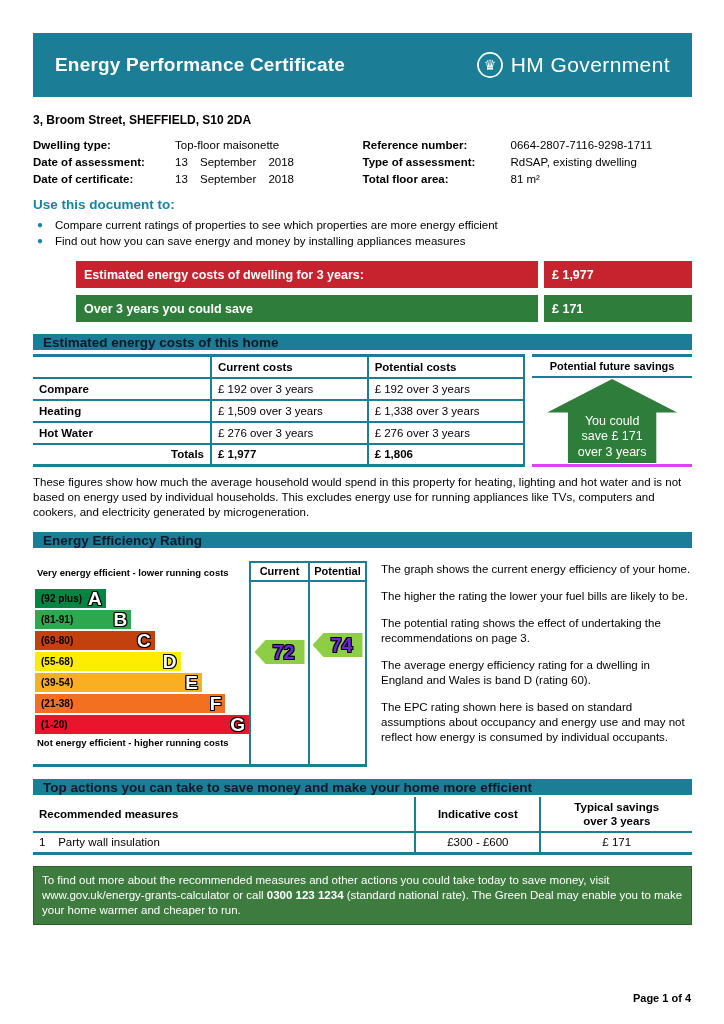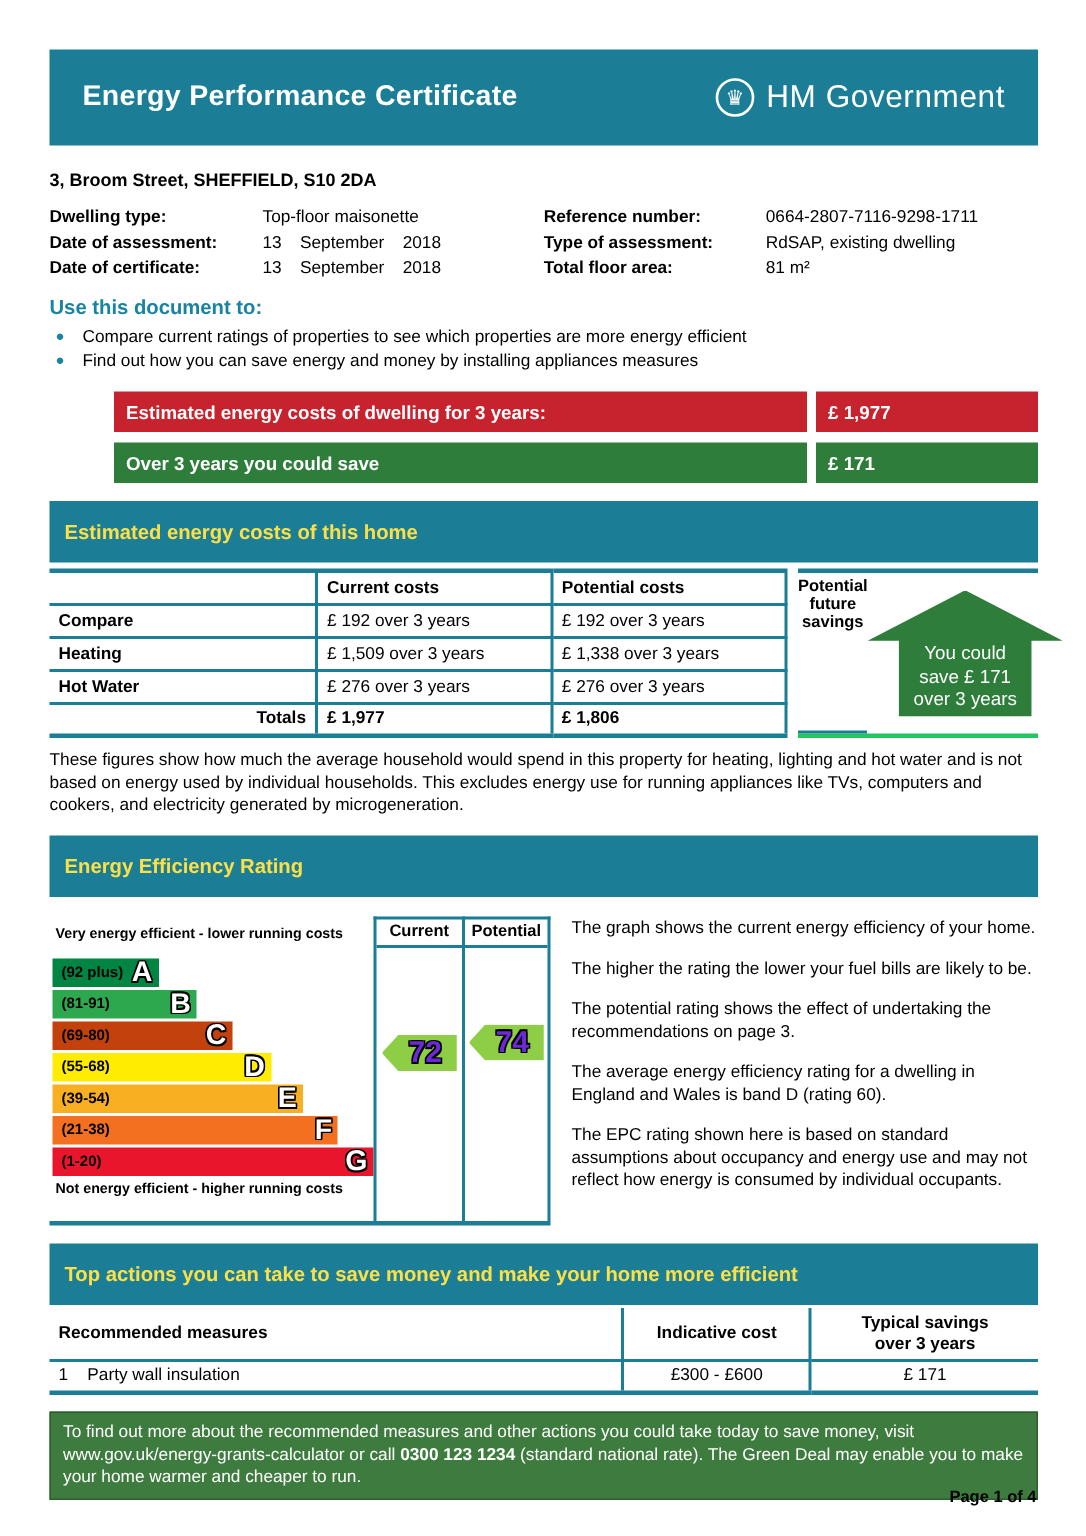--- a/index.html
+++ b/index.html
@@ -46,40 +46,40 @@
   .cost-banner .cb-value {
     width:148px; margin-left:6px; color:#fff; font-weight:bold; font-size:12.5px;
     display:flex; align-items:center; padding-left:8px;
   }
   .cb-red .cb-label, .cb-red .cb-value { background:#C7232E; }
   .cb-green .cb-label, .cb-green .cb-value { background:#2E7D3B; }
   .cost-banner.cb-red { margin-top:12px; }
 
   
   .section-banner {
-    background:#1B7E96; color:#fde047; font-weight:bold; font-size:13.5px;
-    height:41px; display:flex; align-items:center; padding-left:10px;
+    background:#1B7E96; color:#0f172a; font-weight:bold; font-size:13.5px;
+    height:16px; display:flex; align-items:center; padding-left:10px;
     margin-top:12px;
   }
 
   
   .costs-area { display:flex; margin-top:4px; }
   table.costs-table { border-collapse:collapse; width:493px; }
   table.costs-table th, table.costs-table td {
     border:2px solid #1B7E96; font-size:11.5px; height:22px;
     padding:1px 6px; text-align:left; vertical-align:middle;
   }
   table.costs-table th { font-weight:bold; }
   table.costs-table th:first-child, table.costs-table td:first-child { border-left:none; width:178px; }
   table.costs-table tr:first-child th { border-top:3px solid #1B7E96; }
   table.costs-table tr:last-child td { border-bottom:3px solid #1B7E96; font-weight:bold; }
   table.costs-table td.row-label { font-weight:bold; }
   table.costs-table td.totals-label { text-align:right; font-weight:bold; }
 
-  .savings-panel { width:160px; margin-left:7px; border-top:3px solid #1B7E96; border-bottom:3px solid #22c55e; display:flex; flex-direction:row; }
+  .savings-panel { width:160px; margin-left:7px; border-top:3px solid #1B7E96; border-bottom:3px solid #d946ef; display:flex; flex-direction:column; }
   .savings-header {
     font-size:11px; font-weight:bold; text-align:center;
     padding:3px 0 4px; border-bottom:2px solid #1B7E96;
   }
   .savings-body { flex:1; display:flex; align-items:center; justify-content:center; }
   .house-arrow {
     width:130px; height:84px; background:#2E7D3B;
     clip-path:polygon(50% 0, 100% 40%, 84% 40%, 84% 100%, 16% 100%, 16% 40%, 0 40%);
     display:flex; flex-direction:column; justify-content:flex-end; align-items:center;
     padding-bottom:3px; color:#fff; font-size:12.5px; line-height:15.5px; text-align:center;

